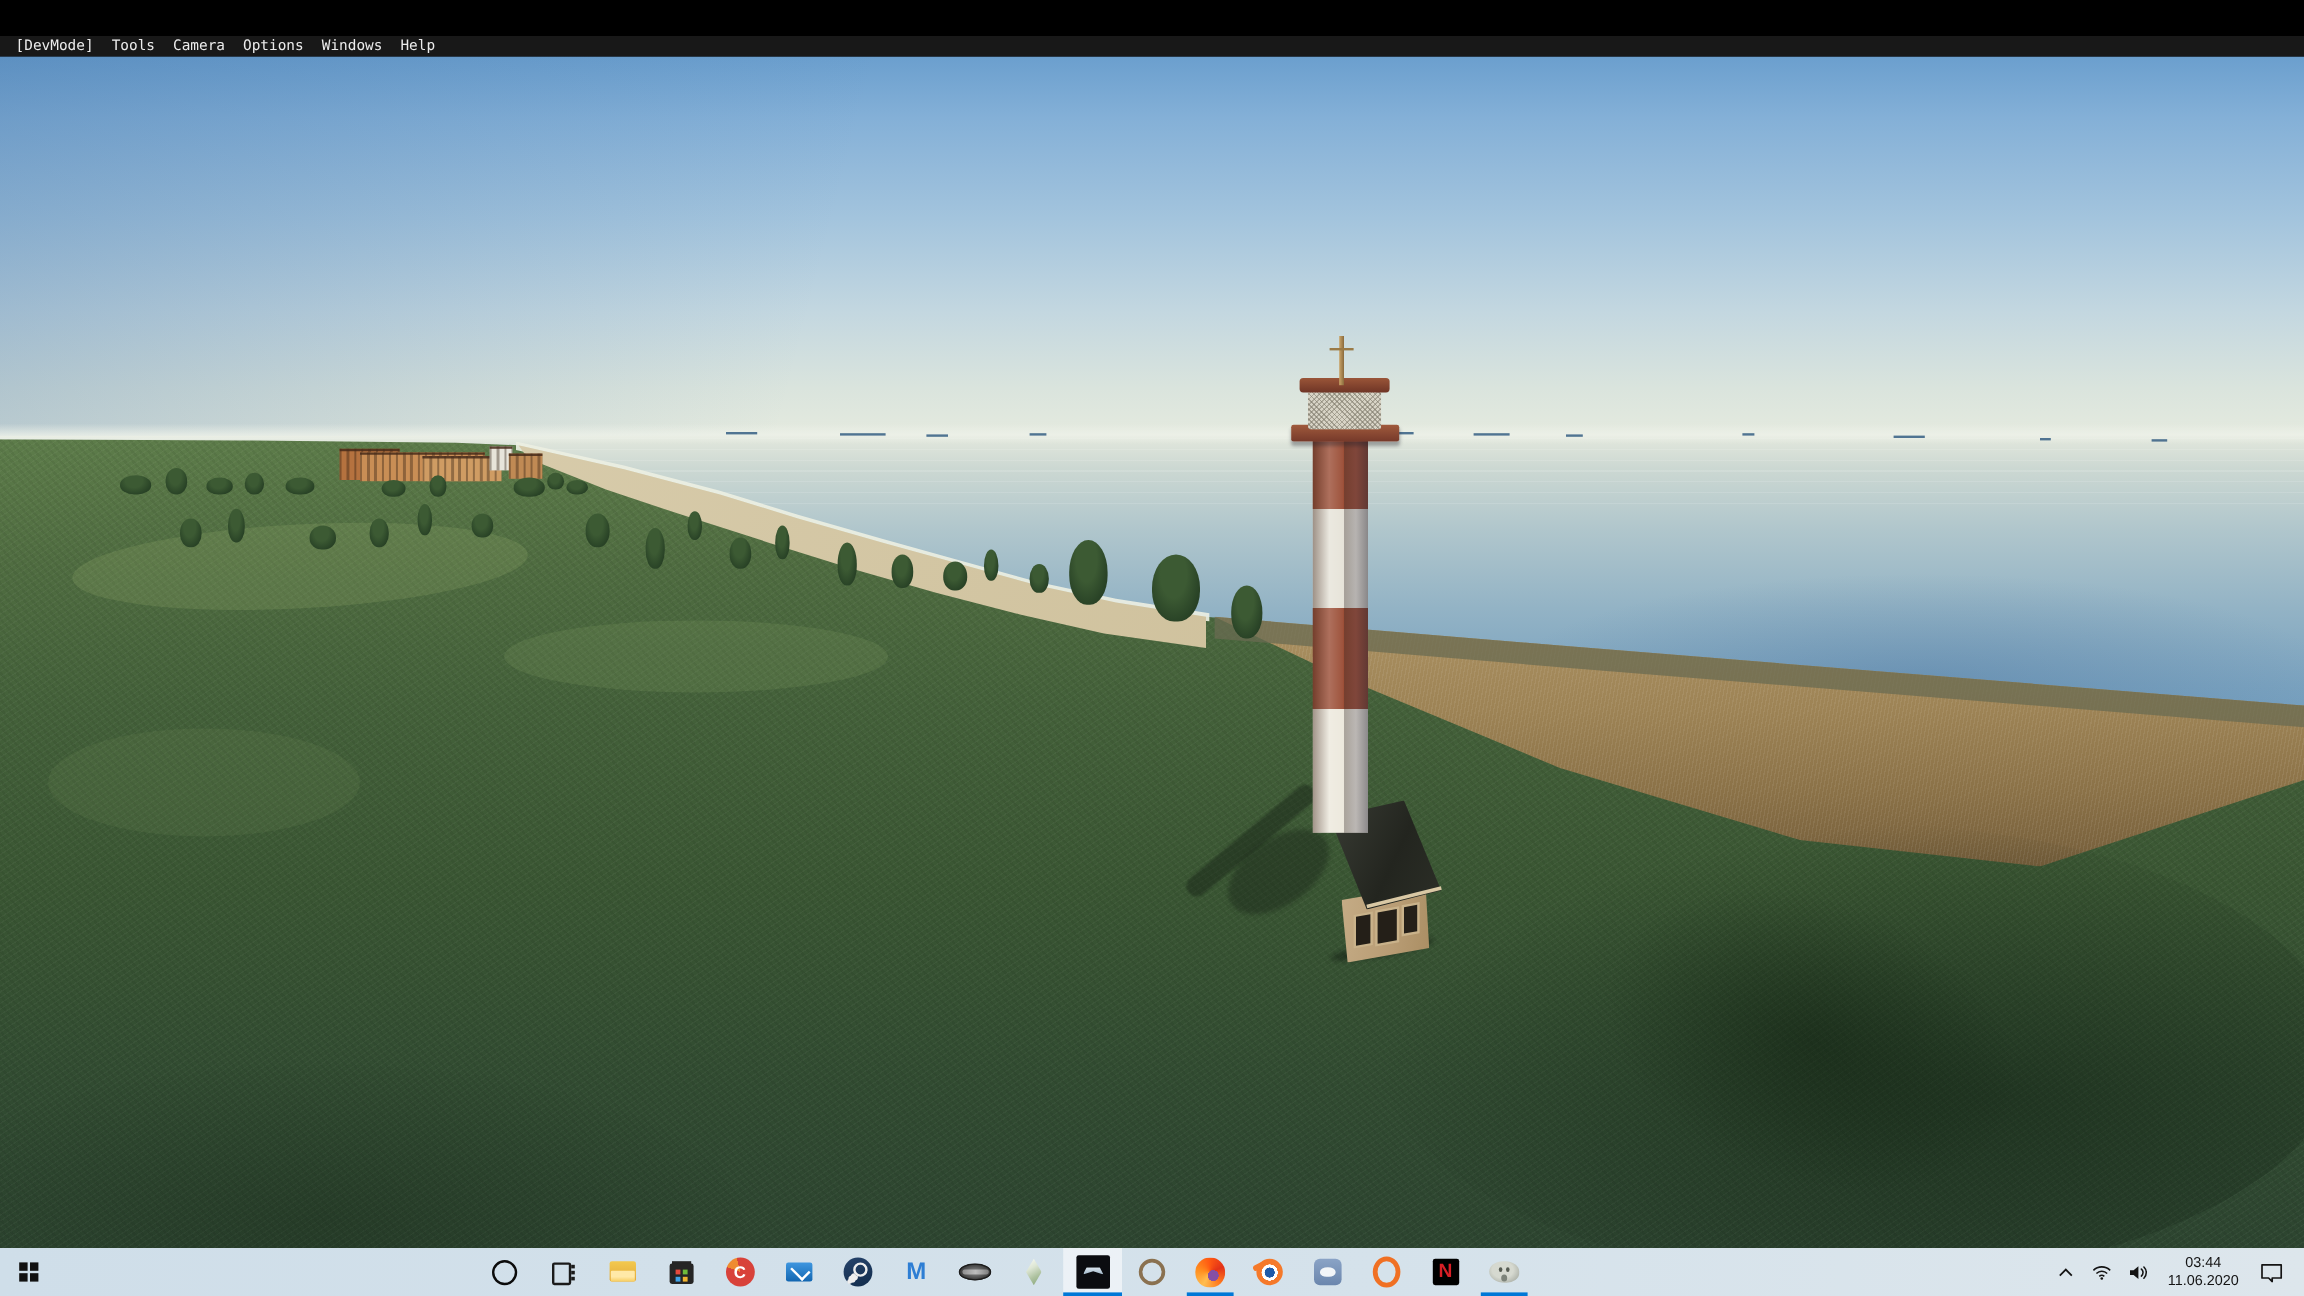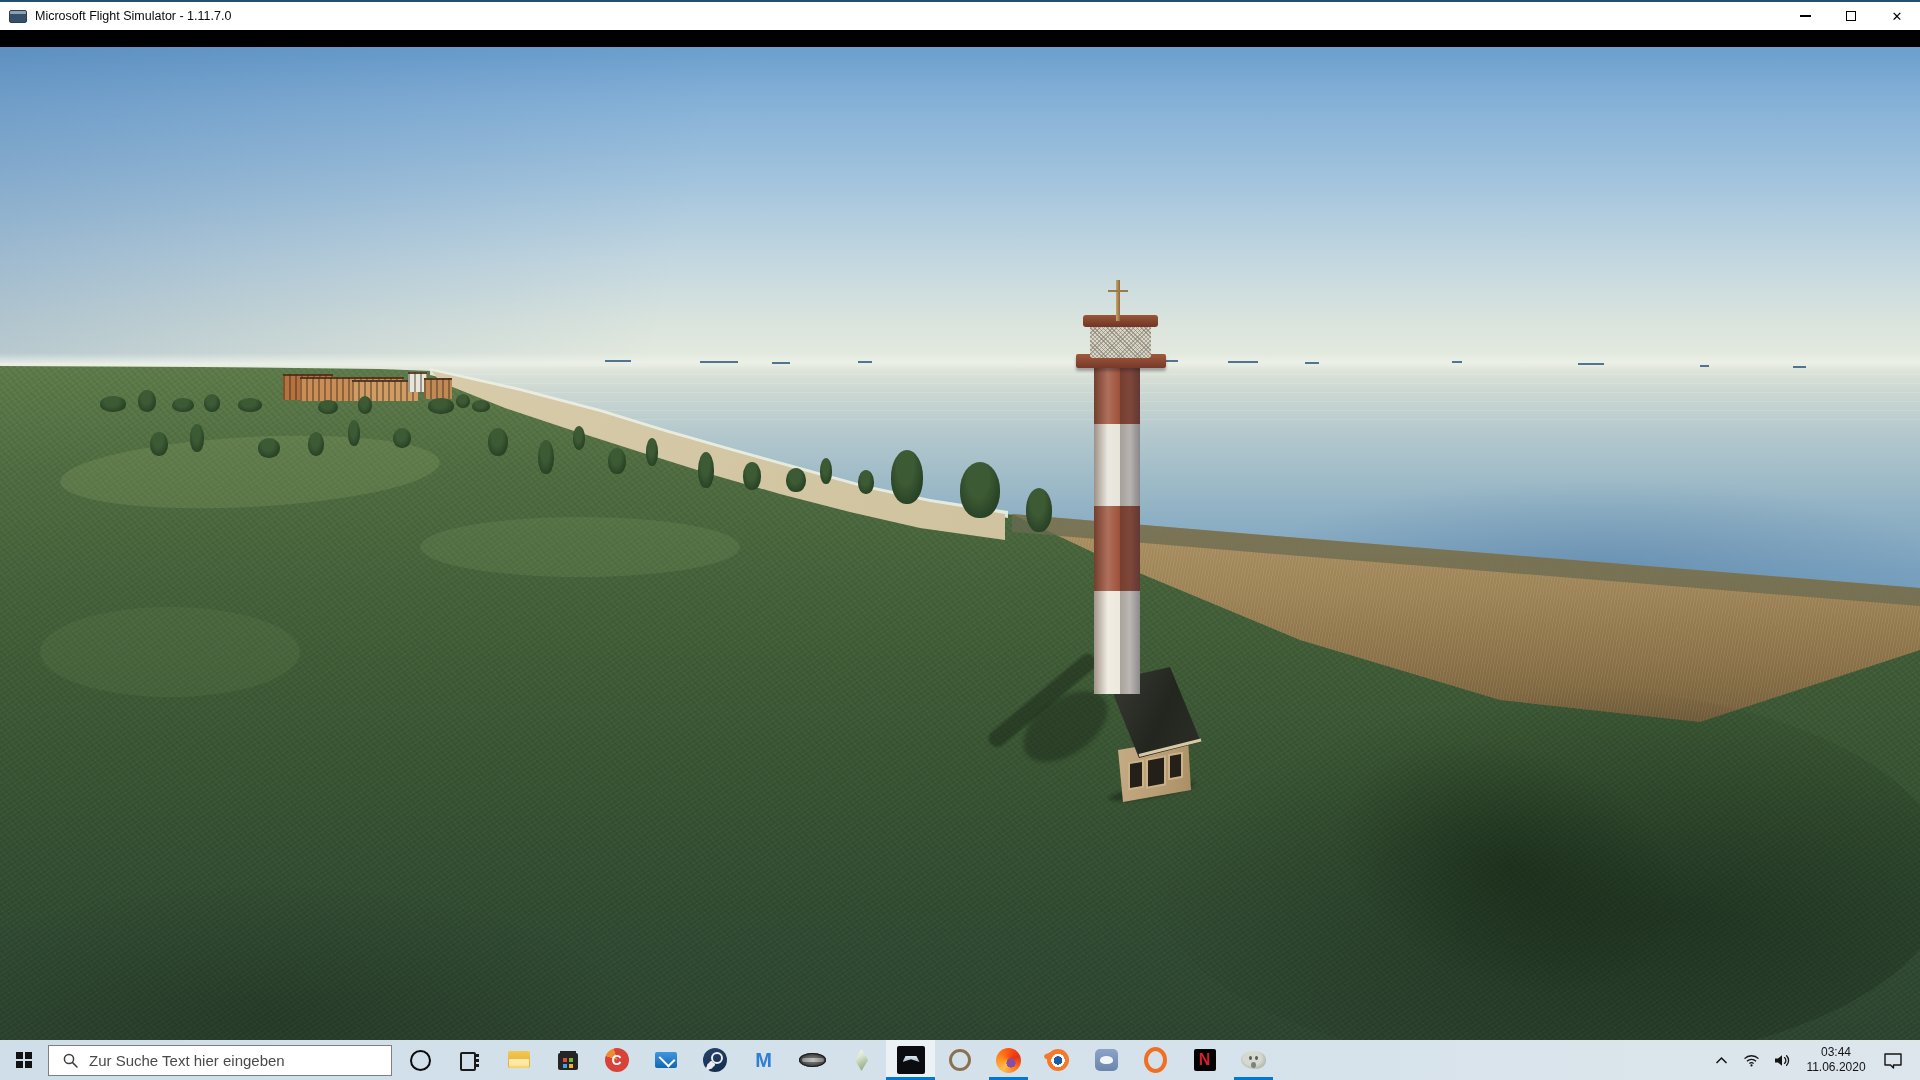--- a/index.html
+++ b/index.html
@@ -230,34 +230,29 @@
      align-items:center; }
   .tray-btn { height:40px; display:flex; align-items:center; justify-content:center; }
   .clock { width:76px; display:flex; flex-direction:column; align-items:center;
      justify-content:center; font-size:12px; color:#141414; line-height:15px; }
 </style>
 </head>
 <body>
 
 <div id="root">
 
-  <div class="titlebar">
-    <div class="app-icon"></div>
-    <div class="win-title">Microsoft Flight Simulator - 1.11.7.0</div>
-    <div class="win-controls">
-      <div class="win-ctrl ctrl-min">
-          <i></i>
-        </div>
-      <div class="win-ctrl ctrl-max">
-          <i></i>
-        </div>
-      <div class="win-ctrl ctrl-close">✕</div>
-    </div>
+
+  <div class="menubar">
+    <span class="menu-item">[DevMode]</span>
+    <span class="menu-item">Tools</span>
+    <span class="menu-item">Camera</span>
+    <span class="menu-item">Options</span>
+    <span class="menu-item">Windows</span>
+    <span class="menu-item">Help</span>
   </div>
-
 
   <div class="scene">
     <div class="sky"></div>
     <div class="sky-side"></div>
     <div class="sea"></div>
     <div class="sea-streaks"></div>
     <div class="sea-deep"></div>
     <div class="haze"></div>
     <div id="boats">
         <div class="boat" style="left: 605px; top: 313px; width: 26px;"></div>
@@ -348,27 +343,20 @@
 
   <div class="taskbar">
     <div class="start">
       <div class="win-logo">
           <i></i>
           <i></i>
           <i></i>
           <i></i>
         </div>
     </div>
-    <div class="searchbox">
-      <svg width="17" height="17" viewBox="0 0 17 17">
-        <circle cx="7" cy="7" r="4.6" fill="none" stroke="#3d3d3d" stroke-width="1.5"></circle>
-        <line x1="10.6" y1="10.6" x2="15" y2="15" stroke="#3d3d3d" stroke-width="1.5" stroke-linecap="round"></line>
-      </svg>
-      <input type="text" placeholder="Zur Suche Text hier eingeben" style="">
-    </div>
     <div class="tb-icons">
         <div class="tb-slot icon-cortana" title="Cortana">
           <div class="glyph"></div>
         </div>
         <div class="tb-slot icon-taskview" title="Task View">
           <div class="glyph"></div>
         </div>
         <div class="tb-slot icon-explorer" title="File Explorer">
           <div class="glyph"></div>
         </div>

